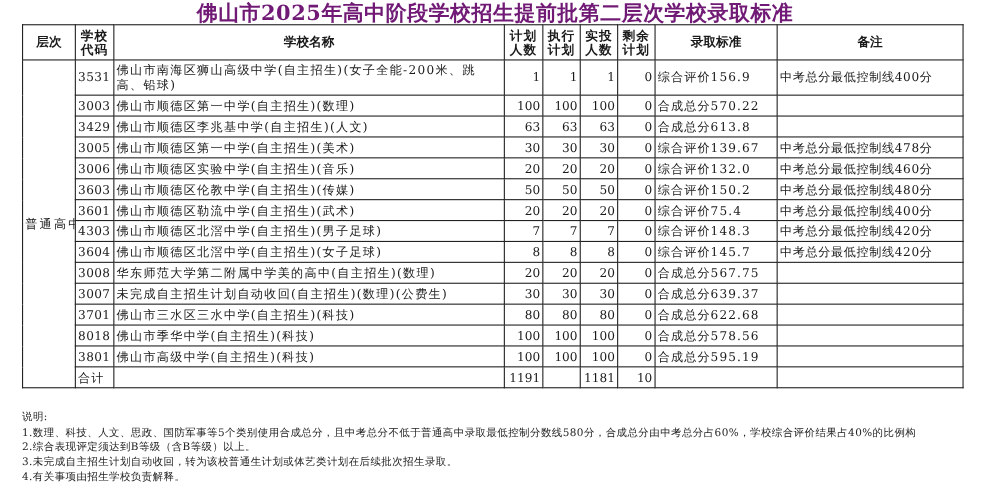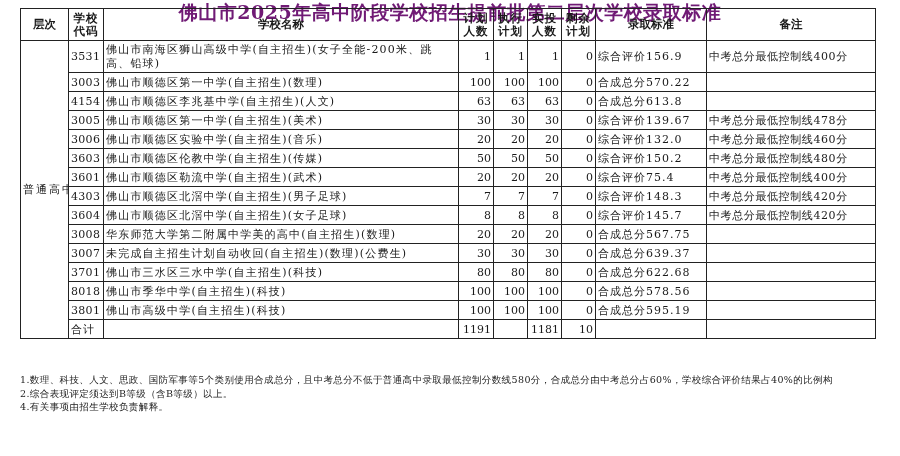--- a/index.html
+++ b/index.html
@@ -7,21 +7,21 @@
     width: 900px; height: 456px; overflow: hidden; position: relative;
     font-family: "DejaVu Serif", "Liberation Serif", serif;
     color: #1a1a1a;
   }
   .title {
     position: absolute; left: 0; top: 1px; width: 900px; text-align: center;
     font-family: "DejaVu Serif", serif; font-weight: bold; font-size: 19px;
     letter-spacing: 0.5px; line-height: 22px; color: #701a75;
   }
   table.main {
-    position: absolute; left: 20px; top: 8px;
+    position: absolute; left: 20px; top: 22px;
     border-collapse: collapse; table-layout: fixed;
     width: 855px;
   }
   table.main td, table.main th {
     border: 1.4px solid #222; padding: 0 2px; overflow: hidden; white-space: nowrap;
     font-size: 11px; line-height: 13px; font-weight: normal;
   }
   table.main th {
     font-weight: bold; text-align: center; height: 31px; font-size: 11.5px;
   }
@@ -87,21 +87,21 @@
       <td class="code">3003</td>
       <td class="name">佛山市顺德区第一中学(自主招生)(数理)</td>
       <td class="num">100</td>
       <td class="num">100</td>
       <td class="num">100</td>
       <td class="num">0</td>
       <td class="std">合成总分570.22</td>
       <td class="note"></td>
     </tr>
     <tr>
-      <td class="code">4154</td>
+      <td class="code">3429</td>
       <td class="name">佛山市顺德区李兆基中学(自主招生)(人文)</td>
       <td class="num">63</td>
       <td class="num">63</td>
       <td class="num">63</td>
       <td class="num">0</td>
       <td class="std">合成总分613.8</td>
       <td class="note"></td>
     </tr>
     <tr>
       <td class="code">3005</td>
@@ -220,16 +220,18 @@
       <td class="num"></td>
       <td class="num">1181</td>
       <td class="num">10</td>
       <td></td>
       <td></td>
     </tr>
   </tbody>
 </table>
 
 <div class="notes">
+  <div>说明:</div>
   <div>1.数理、科技、人文、思政、国防军事等5个类别使用合成总分，且中考总分不低于普通高中录取最低控制分数线580分，合成总分由中考总分占60%，学校综合评价结果占40%的比例构</div>
   <div>2.综合表现评定须达到B等级（含B等级）以上。</div>
+  <div>3.未完成自主招生计划自动收回，转为该校普通生计划或体艺类计划在后续批次招生录取。</div>
   <div>4.有关事项由招生学校负责解释。</div>
 </div>
 
 </body></html>

